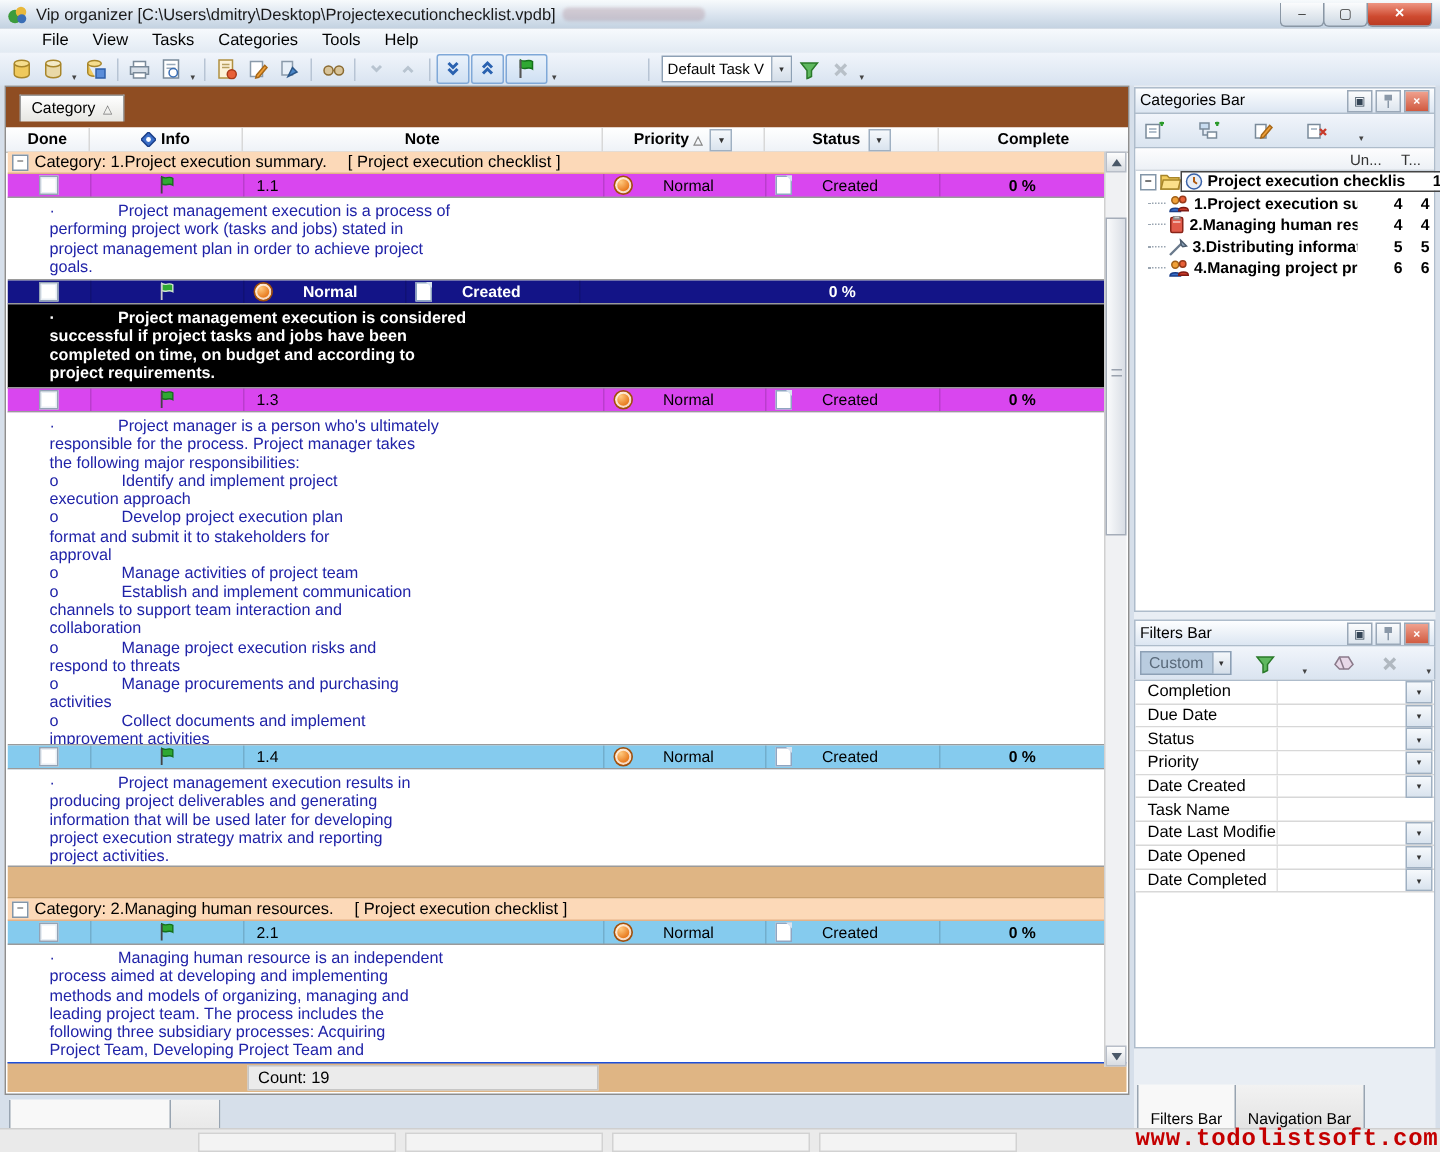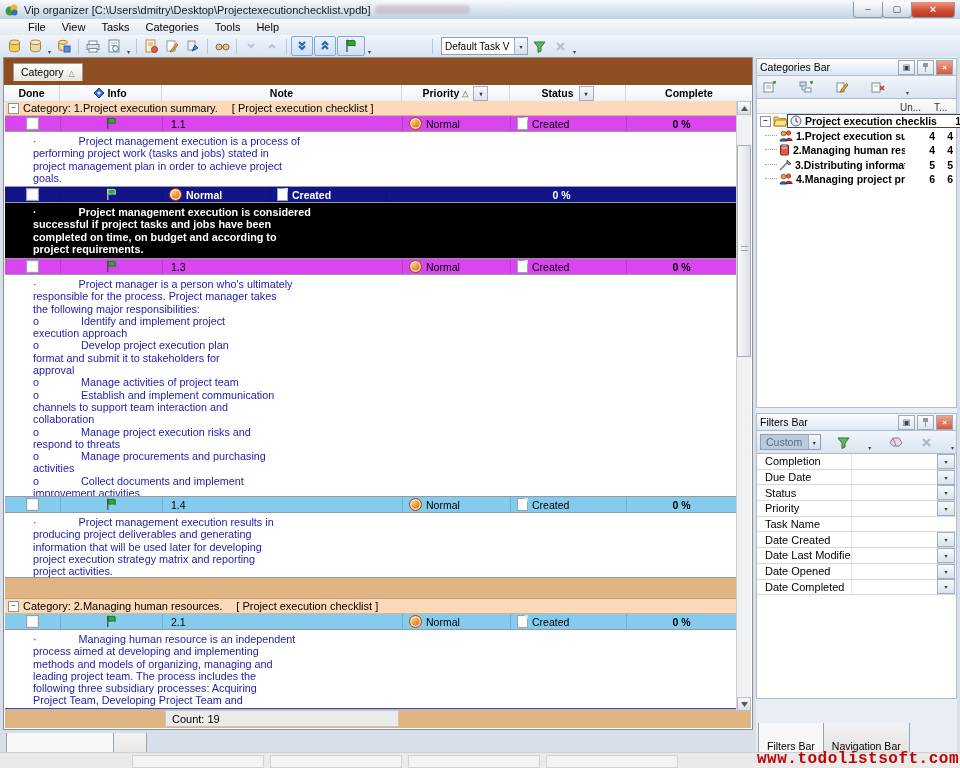--- a/index.html
+++ b/index.html
@@ -49,21 +49,21 @@
   .grow{height:15px;background:#FCD9B8;display:flex;align-items:center;gap:4px;
      border-bottom:1px solid #E3B288;font-size:11px;padding-left:3px;box-sizing:border-box}
   .grow .suffix{margin-left:10px}
   .minusbox{width:9px;height:9px;border:1px solid #8396A8;background:#fff;font-size:8px;line-height:7px;
      text-align:center;color:#333;flex:none}
   .trow{height:16px;display:flex;align-items:stretch;border-bottom:1px solid #9A9A9A;box-sizing:border-box;font-size:10.5px}
   .trow .cell{display:flex;align-items:center;height:100%;box-sizing:border-box;border-right:1px solid rgba(0,0,0,.14)}
   .trow .c-done{justify-content:center}
   .trow .c-info{justify-content:center}
   .trow .c-name{padding-left:8px}
-  .trow .c-pri,.trow .c-status{padding-left:6px;gap:4px}
+  .trow .c-pri,.trow .c-status{padding-left:6px;gap:20px}
   .trow .c-comp{justify-content:center;font-weight:bold}
   .bg-salmon{background:#d946ef}
   .bg-blue{background:#85CBEE}
   .bg-sel{background:#131487;color:#fff}
   .desc{background:#fff;color:#2023A8;font-size:10.8px;line-height:12.3px;
      padding:3px 0 0 28px;white-space:pre-wrap;box-sizing:border-box;border-bottom:1px solid #9A9A9A;overflow:hidden}
   .desc.sel{background:#000000;color:#fff;font-weight:bold}
   .spacer-tan{height:20px;background:#DFB584;border-bottom:1px solid #C9A06E}
   .gfooter{position:absolute;left:1px;right:1px;bottom:1px;height:19px;background:#DFB584;
      border-top:1px solid #1d4ed8;display:flex;align-items:center}
@@ -663,27 +663,27 @@
         <span class="f-label">Status</span>
           <span class="f-value"></span>
         <span class="f-btn">▾</span>
       </div>
       <div class="filter-row">
         <span class="f-label">Priority</span>
           <span class="f-value"></span>
         <span class="f-btn">▾</span>
       </div>
       <div class="filter-row">
+        <span class="f-label">Date Created</span>
+          <span class="f-value"></span>
+        <span class="f-btn">▾</span>
+      </div>
+      <div class="filter-row">
         <span class="f-label">Task Name</span>
           <span class="f-value"></span>
-      </div>
-      <div class="filter-row">
-        <span class="f-label">Date Created</span>
-          <span class="f-value"></span>
-        <span class="f-btn">▾</span>
       </div>
       <div class="filter-row">
         <span class="f-label">Date Last Modifie</span>
           <span class="f-value"></span>
         <span class="f-btn">▾</span>
       </div>
       <div class="filter-row">
         <span class="f-label">Date Opened</span>
           <span class="f-value"></span>
         <span class="f-btn">▾</span>

